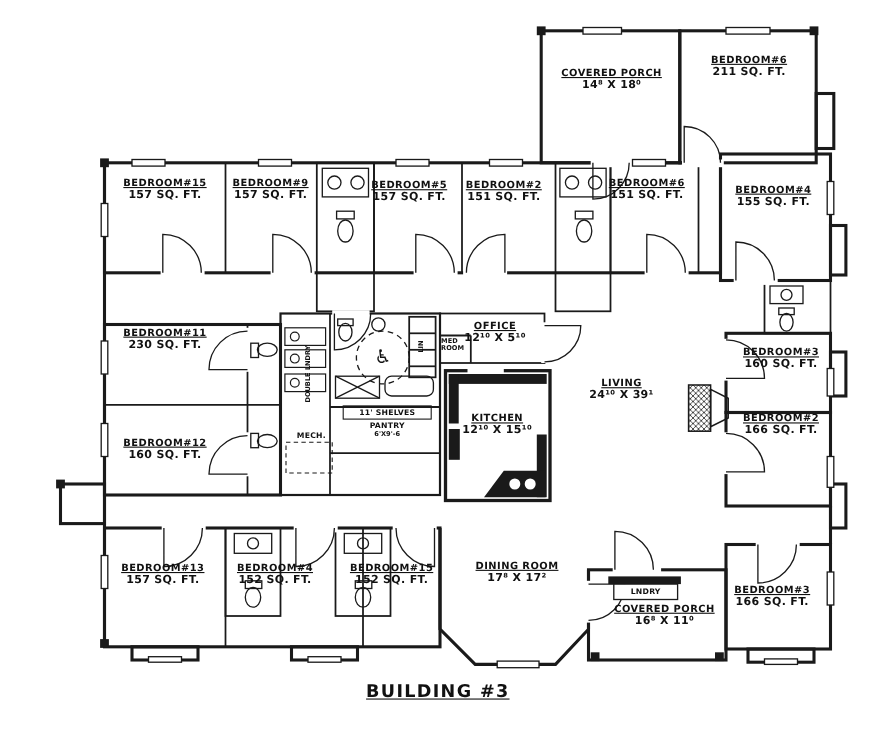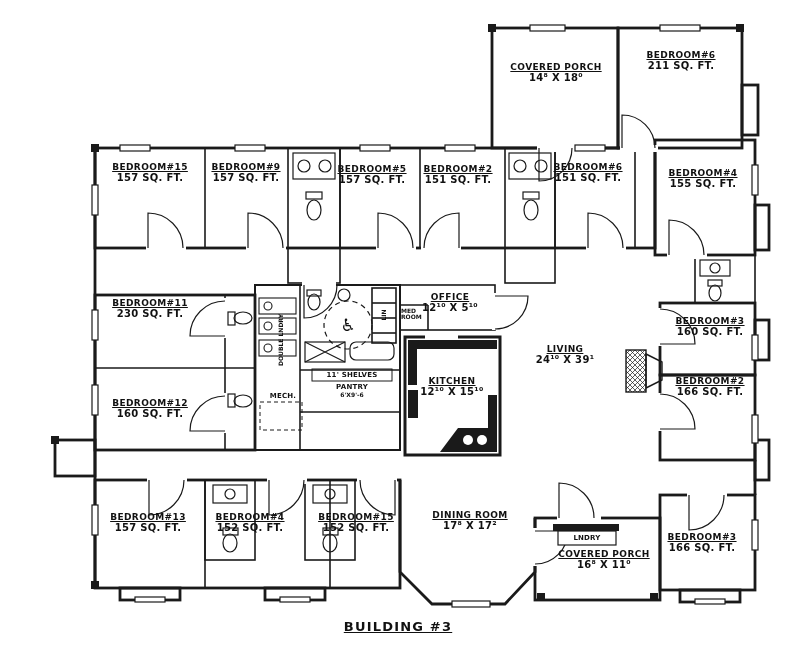--- a/index.html
+++ b/index.html
@@ -5,21 +5,21 @@
   html,body{margin:0;padding:0;background:#fff;}
   .plan{position:relative;width:800px;height:670px;background:#fff;overflow:hidden;
         font-family:"DejaVu Sans",sans-serif;color:#111;}
   .plan svg{position:absolute;left:0;top:0;}
   .lbl{position:absolute;transform:translateX(-50%);text-align:center;white-space:nowrap;line-height:1.15;}
   .name{font-weight:bold;font-size:9px;letter-spacing:.4px;text-decoration:underline;}
   .sub{font-weight:bold;font-size:10px;letter-spacing:.3px;}
   .tiny{font-weight:bold;font-size:7px;letter-spacing:.2px;}
   .micro{font-weight:bold;font-size:6px;letter-spacing:0;}
   .vert{transform:translate(-50%,-50%) rotate(-90deg);transform-origin:center;}
-  .title{font-size:13px;font-weight:bold;text-decoration:underline;letter-spacing:1.2px;}
+  .title{font-size:16px;font-weight:bold;text-decoration:underline;letter-spacing:1.2px;}
   .wrapmed{white-space:normal;width:26px;text-align:left;transform:none;line-height:1;}
   .wheel{position:absolute;transform:translate(-50%,-50%);font-size:17px;}
 </style>
 </head>
 <body>
 
 <div class="plan">
 
 <svg width="800" height="670" viewBox="0 0 800 670">
   <defs>

